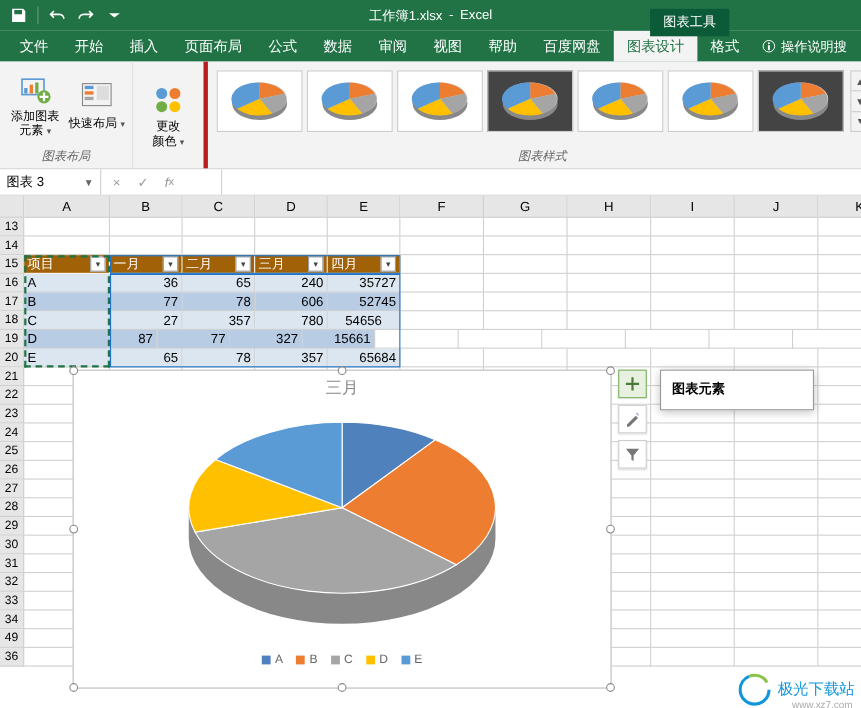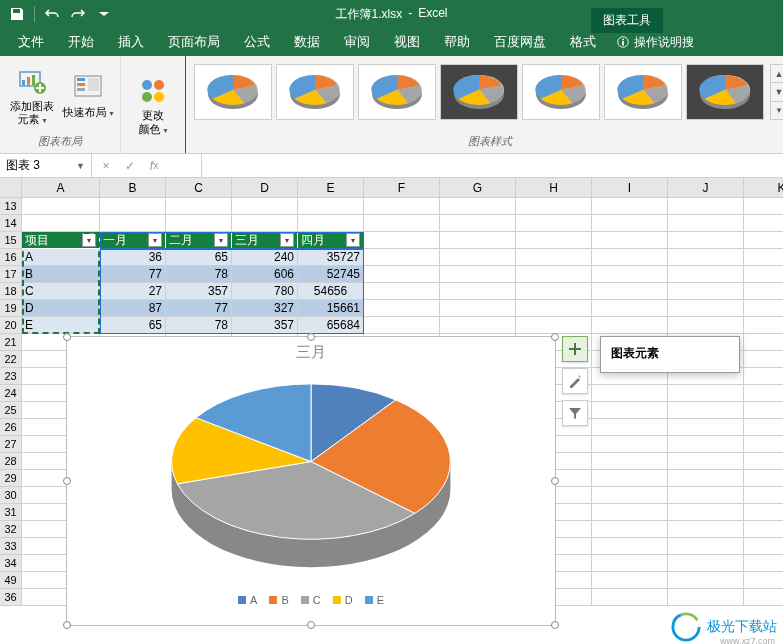--- a/index.html
+++ b/index.html
@@ -51,21 +51,21 @@
 .col-h { border-right:1px solid #d0d0d0; border-bottom:1px solid #d0d0d0; background:#e6e6e6; text-align:center; line-height:20px; font-size:12px; }
 .row-headers { position:absolute; left:0; top:20px; width:22px; }
 .row-h { height:17px; border-right:1px solid #d0d0d0; border-bottom:1px solid #d0d0d0; background:#e6e6e6; text-align:center; line-height:17px; font-size:11px; }
 .select-all-tri { position:absolute; left:0; top:0; width:22px; height:20px; border-right:1px solid #d0d0d0; border-bottom:1px solid #d0d0d0; background:#e6e6e6; }
 .cells { position:absolute; left:22px; top:20px; }
 .cell-row { display:flex; height:17px; }
 .cell { border-right:1px solid #d0d0d0; border-bottom:1px solid #d0d0d0; padding:0 3px; line-height:17px; font-size:12px; overflow:hidden; white-space:nowrap; }
 .cell.right { text-align:right; }
 
 
-.th-cell { background:#15803d; color:#fff; border-right:1px solid #fff; border-bottom:1px solid #fff; display:flex; align-items:center; justify-content:space-between; padding:0 3px; position:relative; }
+.th-cell { background:#a16207; color:#fff; border-right:1px solid #fff; border-bottom:1px solid #fff; display:flex; align-items:center; justify-content:space-between; padding:0 3px; position:relative; }
 .th-filter { width:14px; height:14px; background:#fff; border:1px solid #999; display:inline-flex; align-items:center; justify-content:center; font-size:8px; color:#444;}
 .stripe-odd { background:#dce6f1; }
 .stripe-even { background:#b8cce4; }
 
 
 .marquee { position:absolute; border: 2px dashed #217346; pointer-events:none; }
 .data-sel { position:absolute; border:1.5px solid #1e73c8; pointer-events:none; }
 
 
 .chart-obj { position:absolute; border:1px solid #bbb; background:#fff;}
@@ -133,20 +133,21 @@
     <div class="ribbon-tab">文件</div>
     <div class="ribbon-tab">开始</div>
     <div class="ribbon-tab">插入</div>
     <div class="ribbon-tab">页面布局</div>
     <div class="ribbon-tab">公式</div>
     <div class="ribbon-tab">数据</div>
     <div class="ribbon-tab">审阅</div>
     <div class="ribbon-tab">视图</div>
     <div class="ribbon-tab">帮助</div>
     <div class="ribbon-tab">百度网盘</div>
+    <div class="ribbon-tab active">图表设计</div>
     <div class="ribbon-tab">格式</div>
     <div class="tell-me">
       <svg width="14" height="14" viewBox="0 0 16 16">
         <circle cx="8" cy="8" r="6" fill="none" stroke="#fff"></circle>
         <circle cx="8" cy="5" r="1" fill="#fff"></circle>
         <rect x="7" y="7" width="2" height="5" fill="#fff"></rect>
       </svg>
       <span>操作说明搜</span>
     </div>
   </div>
@@ -172,21 +173,21 @@
             <rect x="5" y="11" width="8" height="3" fill="#ed7d31"></rect>
             <rect x="5" y="16" width="8" height="3" fill="#a5a5a5"></rect>
             <rect x="16" y="6" width="11" height="13" fill="#ddd"></rect>
           </svg>
         <div class="big-btn-label"><span>快速布局</span> <span class="dropdown-arrow">▾</span></div>
       </div>
     </div>
     <div class="ribbon-group-label">图表布局</div>
   </div>
 
-  <div class="ribbon-group" style="border-right:1px solid #b91c1c;">
+  <div class="ribbon-group" style="border-right:4px solid #b91c1c;">
     <div class="ribbon-group-content">
       <div class="big-btn">
         <svg class="big-btn-icon" viewBox="0 0 32 32">
             <circle cx="10" cy="10" r="5" fill="#5b9bd5"></circle>
             <circle cx="22" cy="10" r="5" fill="#ed7d31"></circle>
             <circle cx="10" cy="22" r="5" fill="#70ad47"></circle>
             <circle cx="22" cy="22" r="5" fill="#ffc000"></circle>
           </svg>
         <div class="big-btn-label"><span>更改</span><br><span>颜色</span> <span class="dropdown-arrow">▾</span></div>
       </div>
@@ -424,21 +425,21 @@
         <div class="cell stripe-odd right" style="width: 66px; text-align: center;">54656</div>
         <div class="cell" style="width: 76px;"></div>
         <div class="cell" style="width: 76px;"></div>
         <div class="cell" style="width: 76px;"></div>
         <div class="cell" style="width: 76px;"></div>
         <div class="cell" style="width: 76px;"></div>
         <div class="cell" style="width: 76px;"></div>
       </div>
       <div class="cell-row">
         <div class="cell stripe-even" style="width: 78px;">D</div>
-        <div class="cell stripe-even right" style="width: 66px;">87</div>
+        <div class="cell stripe-even right" style="width: 43px;">87</div>
         <div class="cell stripe-even right" style="width: 66px;">77</div>
         <div class="cell stripe-even right" style="width: 66px;">327</div>
         <div class="cell stripe-even right" style="width: 66px;">15661</div>
         <div class="cell" style="width: 76px;"></div>
         <div class="cell" style="width: 76px;"></div>
         <div class="cell" style="width: 76px;"></div>
         <div class="cell" style="width: 76px;"></div>
         <div class="cell" style="width: 76px;"></div>
         <div class="cell" style="width: 76px;"></div>
       </div>

